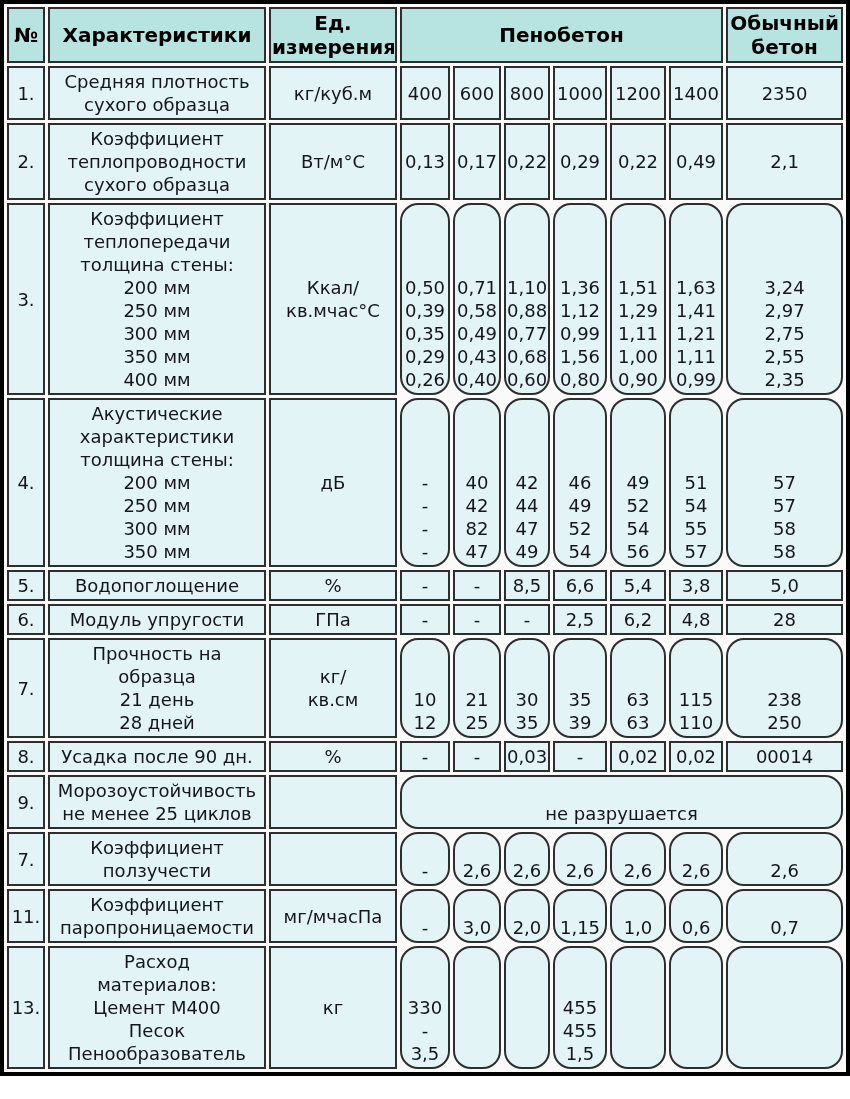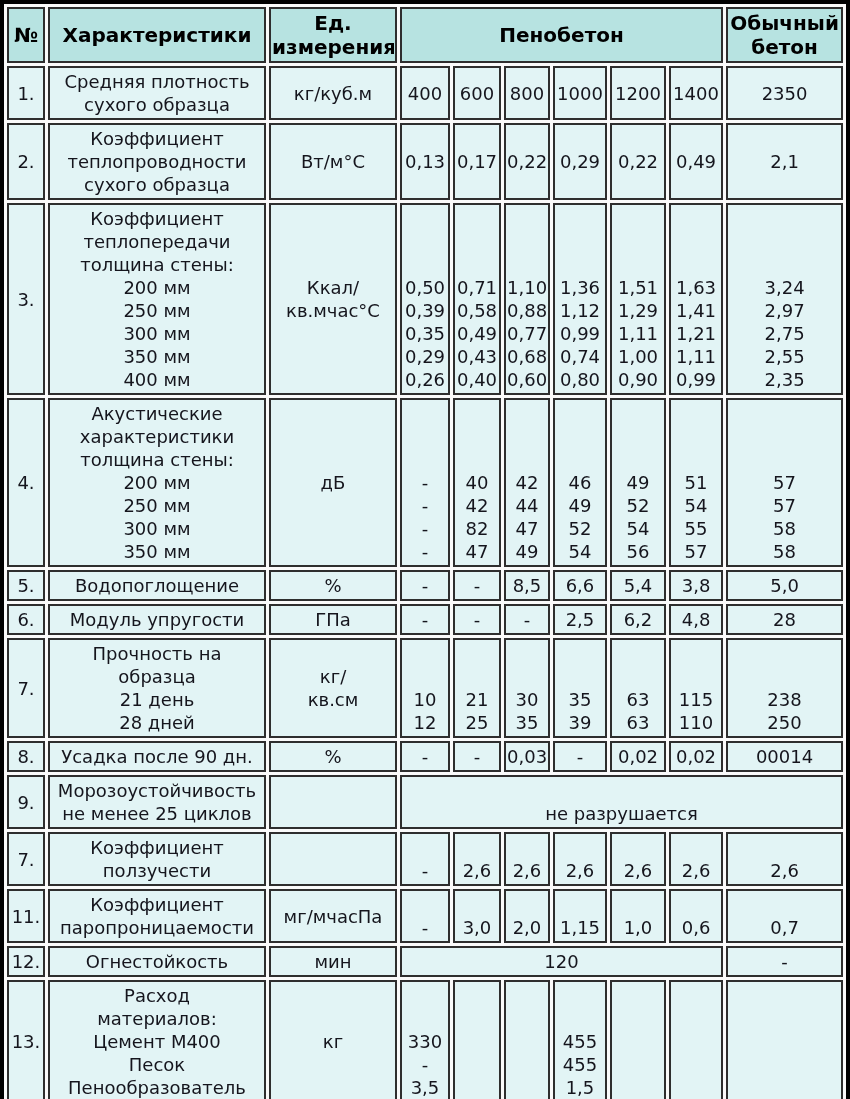--- a/index.html
+++ b/index.html
@@ -38,21 +38,21 @@
   }
   th {
     background: #b7e3e1;
     color: #000000;
     font-weight: 700;
     font-size: 20px;
     line-height: 24px;
     vertical-align: middle;
   }
   .va-m { vertical-align: middle; }
-  .va-b { vertical-align: bottom; }
+  .va-b { vertical-align: bottom; border-radius: 18px; }
   .ln { white-space: nowrap; overflow: hidden; }
 </style>
 </head>
 <body>
 
 <table class="spec">
   <colgroup>
     <col class="c-num">
       <col class="c-char">
       <col class="c-unit">
@@ -189,21 +189,21 @@
           <div class="ln">1,10</div>
           <div class="ln">0,88</div>
           <div class="ln">0,77</div>
           <div class="ln">0,68</div>
           <div class="ln">0,60</div>
         </td>
         <td class="va-b">
           <div class="ln">1,36</div>
           <div class="ln">1,12</div>
           <div class="ln">0,99</div>
-          <div class="ln">0,74</div>
+          <div class="ln">1,56</div>
           <div class="ln">0,80</div>
         </td>
         <td class="va-b">
           <div class="ln">1,51</div>
           <div class="ln">1,29</div>
           <div class="ln">1,11</div>
           <div class="ln">1,00</div>
           <div class="ln">0,90</div>
         </td>
         <td class="va-b">
@@ -491,37 +491,20 @@
         </td>
         <td class="va-b">
           <div class="ln">0,6</div>
         </td>
         <td class="va-b">
           <div class="ln">0,7</div>
         </td>
       </tr>
       <tr>
         <td class="va-m">
-          <div class="ln">12.</div>
-        </td>
-        <td class="va-m">
-          <div class="ln">Огнестойкость</div>
-        </td>
-        <td class="va-m">
-          <div class="ln">мин</div>
-        </td>
-        <td class="va-m" colspan="6">
-          <div class="ln">120</div>
-        </td>
-        <td class="va-m">
-          <div class="ln">-</div>
-        </td>
-      </tr>
-      <tr>
-        <td class="va-m">
           <div class="ln">13.</div>
         </td>
         <td class="va-m">
           <div class="ln">Расход</div>
           <div class="ln">материалов:</div>
           <div class="ln">Цемент М400</div>
           <div class="ln">Песок</div>
           <div class="ln">Пенообразователь</div>
         </td>
         <td class="va-m">

